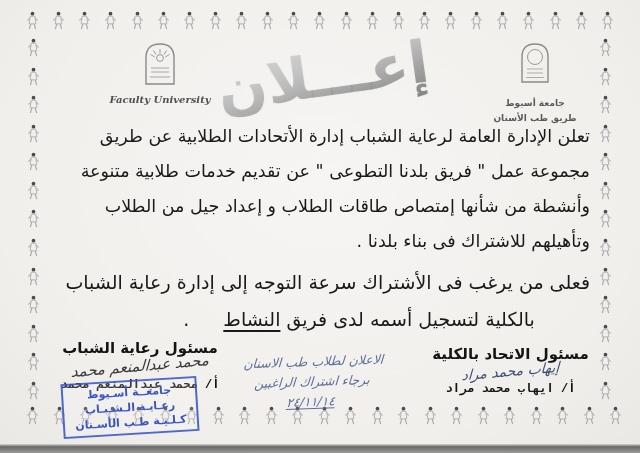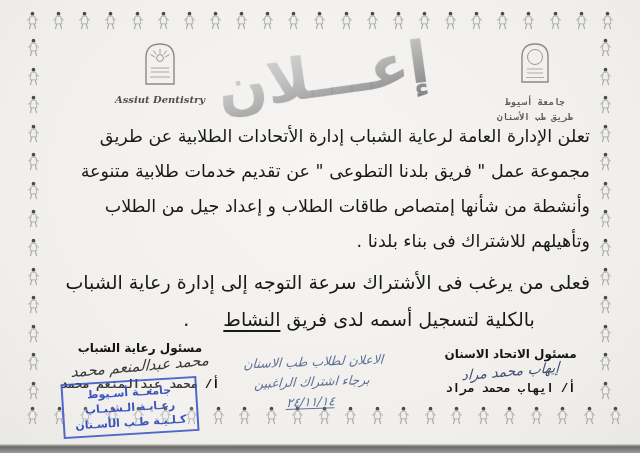--- a/index.html
+++ b/index.html
@@ -16,21 +16,21 @@
   .border-bottom{left:26px; top:406px; width:596px;}
   .border-left{left:27px; top:38px; height:362px;}
   .border-right{left:599px; top:38px; height:362px;}
   .fig svg{display:block;}
   
   .logo-left{position:absolute; left:102px; top:40px; width:116px; text-align:center;}
   .logo-right{position:absolute; left:477px; top:40px; width:116px; text-align:center;}
   .emblem{display:inline-block;}
   .logo-en{margin-top:4px; font-family:"DejaVu Serif","Liberation Serif",serif;
     font-style:italic; font-weight:bold; font-size:10px; line-height:12.5px; color:#4f4f4f;}
-  .logo-ar{margin-top:8px; font-size:9px; line-height:15px; color:#5a5a5a; font-weight:bold;font-family:Liberation Mono, monospace;}
+  .logo-ar{margin-top:8px; font-size:9px; line-height:15px; color:#5a5a5a; font-weight:bold;}
   
   .big-title{
     position:absolute; left:213px; top:30px; width:220px; height:92px;
     display:flex; align-items:center; justify-content:center;
     transform:rotate(-8deg);
     font-size:58px; font-weight:bold;
     background:linear-gradient(170deg,#fbfbfb 10%,#d9d9d9 45%,#7e7e7e 95%);
     -webkit-background-clip:text; background-clip:text; color:transparent;
     text-shadow:0 0 1px rgba(120,120,120,0.25);
   }
@@ -38,21 +38,21 @@
   .body-text{position:absolute; left:40px; top:119px; width:550px; text-align:right;
     color:#191919; font-weight:normal;}
   .bline{font-size:17.5px; height:35px; line-height:35px; white-space:nowrap;}
   .cta{font-size:19px; height:37px; line-height:37px; margin-top:5px; white-space:nowrap;}
   .closing{font-size:19px; height:37px; line-height:37px; padding-left:88px; text-align:center; white-space:nowrap;}
   .uword{text-decoration:underline; text-underline-offset:4px; text-decoration-thickness:1.5px;margin-left:28px;}
   
   .sign-block{position:absolute; text-align:center; color:#141414;}
   .sign-right{left:428px; top:347px; width:165px;}
   .sign-left{left:56px; top:341px; width:168px;}
-  .sign-title{font-size:12px; font-weight:bold; line-height:15px;}
+  .sign-title{font-size:15px; font-weight:bold; line-height:15px;}
   .handwriting{font-style:italic; color:#3f4e74; transform:rotate(-5deg) skewX(-8deg);
     font-size:14px; line-height:19px;}
   .handwriting.dark{color:#3a3a3a; font-size:15px; line-height:21px;}
   .sign-name{font-size:12px; font-weight:bold; line-height:16px;font-family:Liberation Mono, monospace;}
   
   .note{position:absolute; left:188px; top:352px; width:248px; text-align:center;
     color:#5d6f97; font-size:12.5px; line-height:20px; font-style:italic;
     transform:rotate(-2deg) skewX(-6deg); letter-spacing:1px;}
   .note .date-line{text-decoration:underline; text-underline-offset:2px;}
   
@@ -667,21 +667,21 @@
           <line x1="23.3" y1="17" x2="27.5" y2="14.5"></line>
         </g>
         <g stroke="#adadad" stroke-width="1.1">
           <line x1="9" y1="28" x2="27" y2="28"></line>
           <line x1="9" y1="32" x2="27" y2="32"></line>
           <line x1="8" y1="37" x2="28" y2="37"></line>
         </g>
       </svg>
     </span>
     <div class="logo-en">
-      <div>Assiut Dentistry</div>
+      <div>Faculty University</div>
     </div>
   </div>
 
   <div class="big-title" dir="rtl">إعـــلان</div>
 
   <div class="logo-right">
     <span class="emblem">
       <svg width="34" height="44" viewBox="0 0 34 44">
         <path d="M4 42 V17 Q4 4 17 4 Q30 4 30 17 V42 Z" fill="none" stroke="#8a8a8a" stroke-width="1.4"></path>
         <circle cx="17" cy="17" r="7.5" fill="none" stroke="#9a9a9a" stroke-width="1"></circle>
@@ -701,21 +701,21 @@
   <div class="body-text" dir="rtl">
     <div class="bline">تعلن الإدارة العامة لرعاية الشباب إدارة الأتحادات الطلابية عن طريق</div>
     <div class="bline">مجموعة عمل " فريق بلدنا التطوعى "  عن تقديم خدمات طلابية متنوعة</div>
     <div class="bline">وأنشطة من شأنها إمتصاص طاقات الطلاب و إعداد جيل من الطلاب</div>
     <div class="bline">وتأهيلهم للاشتراك فى بناء بلدنا .</div>
     <div class="cta">فعلى من يرغب فى الأشتراك سرعة التوجه إلى إدارة رعاية الشباب</div>
     <div class="closing"><span>بالكلية لتسجيل أسمه لدى فريق </span><span class="uword">النشاط</span><span> .</span></div>
   </div>
 
   <div class="sign-block sign-right" dir="rtl">
-    <div class="sign-title">مسئول الاتحاد الاسنان</div>
+    <div class="sign-title">مسئول الاتحاد بالكلية</div>
     <div class="handwriting">إيهاب محمد مراد</div>
     <div class="sign-name">أ/ ايهاب محمد مراد</div>
   </div>
 
   <div class="note" dir="rtl">
     <div>الاعلان لطلاب طب الاسنان</div>
     <div>برجاء اشتراك الراغبين</div>
     <div class="date-line">٢٤/١١/١٤</div>
   </div>
 

